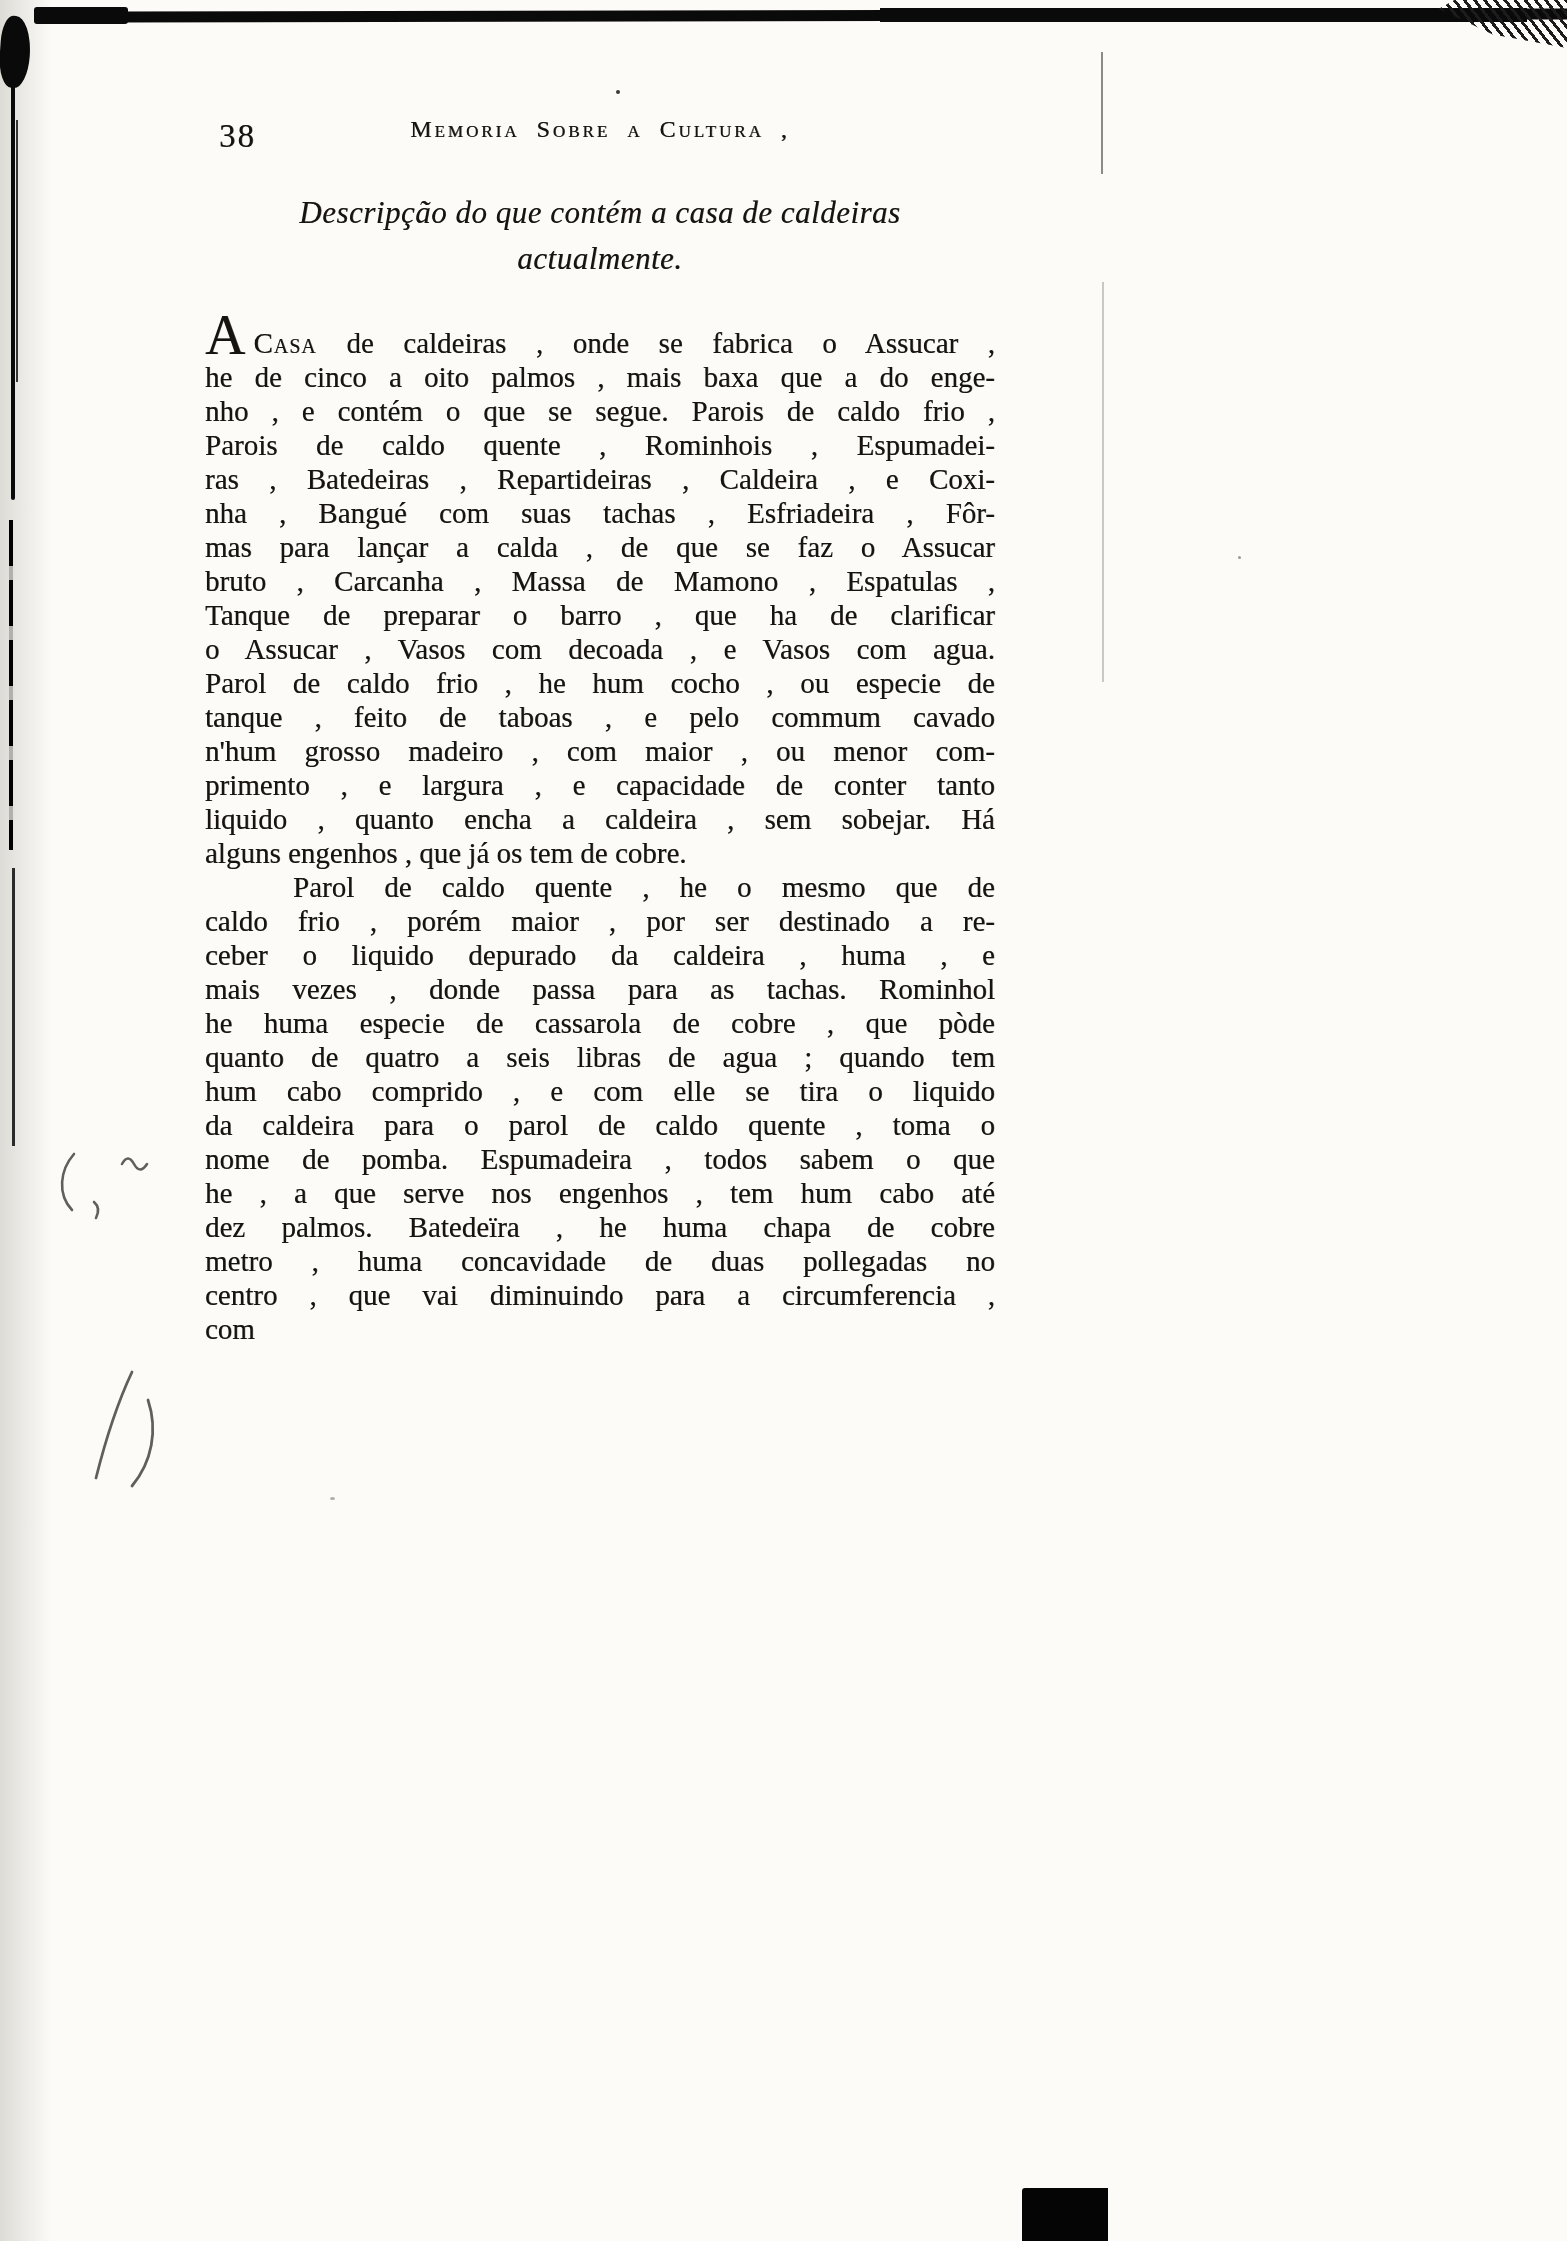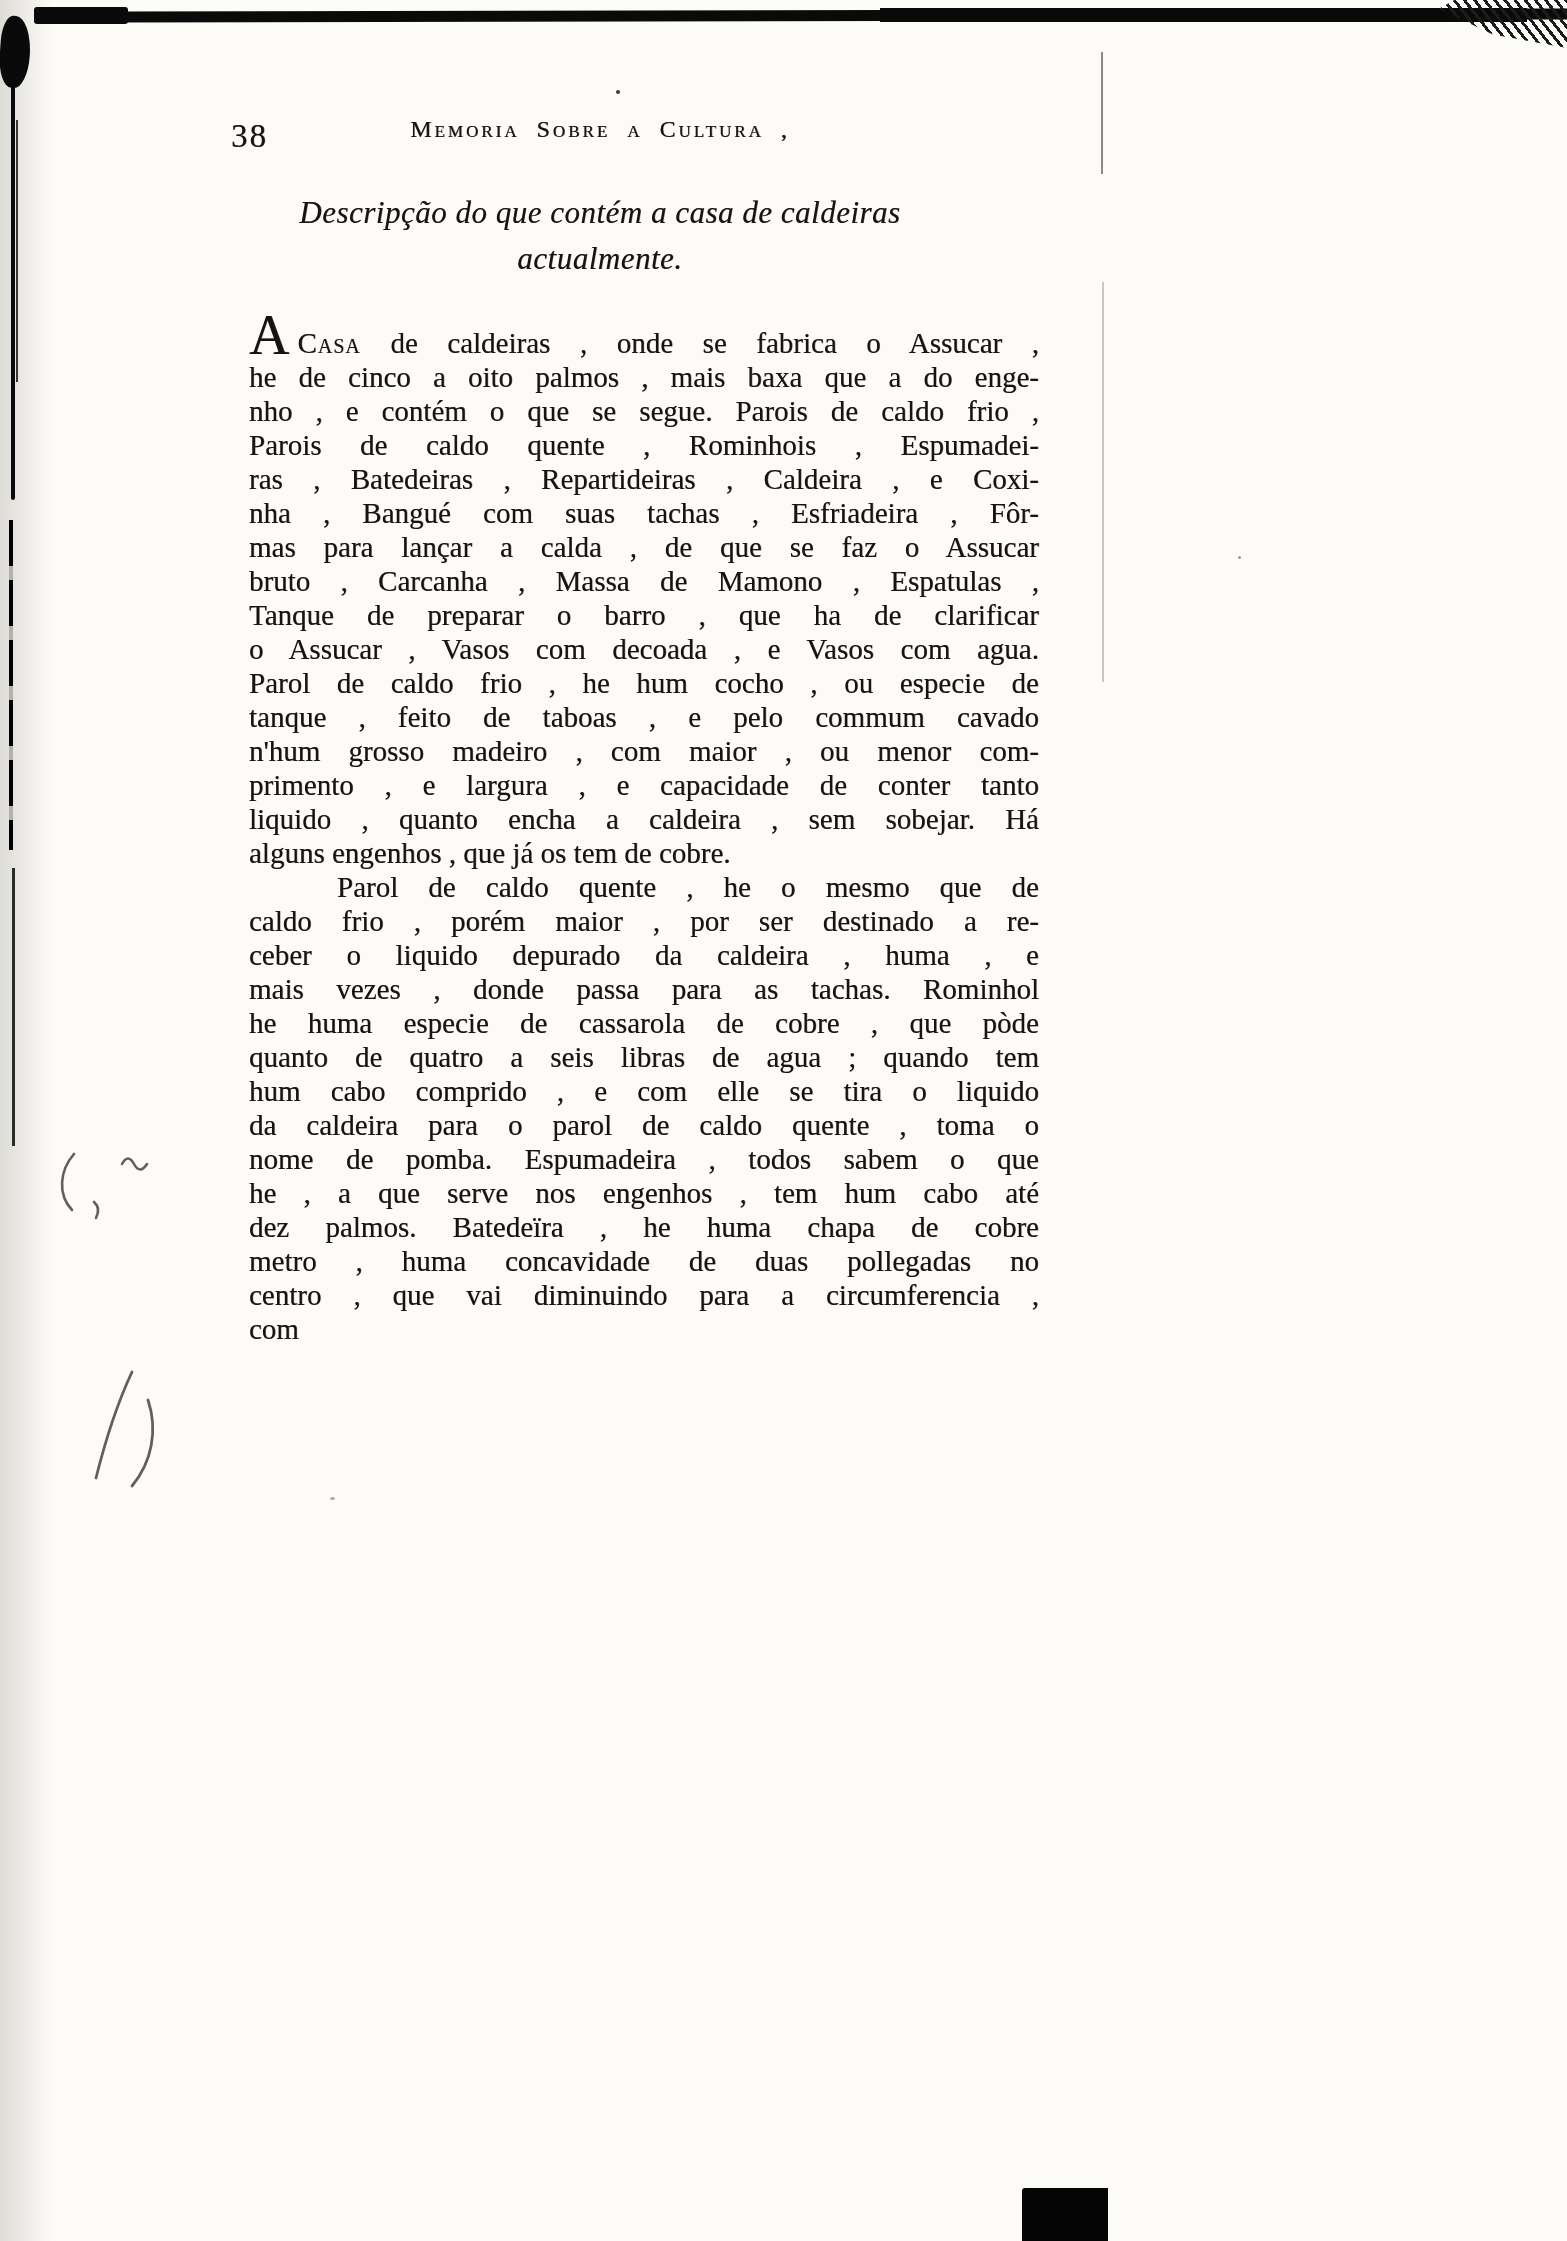--- a/index.html
+++ b/index.html
@@ -34,31 +34,31 @@
   .right-hairline2 { left:1102px; top:282px; width:2px; height:400px; background:rgba(0,0,0,.2); }
   .bottom-block { left:1022px; top:2188px; width:86px; height:53px; background:#050505; border-radius:3px 0 0 0; }
   .speck { position:absolute; background:#3a3a3a; border-radius:50%; }
   .sp1 { left:616px; top:90px; width:4px; height:4px; }
   .sp2 { left:1238px; top:556px; width:3px; height:3px; opacity:.5; }
   .sp3 { left:330px; top:1497px; width:5px; height:3px; opacity:.4; }
   .pen-mark { position:absolute; }
   
   .textblock { position:absolute; left:205px; top:0; width:790px; }
   .running-header { position:absolute; top:116px; left:0; width:100%; height:44px; }
-  .page-number { position:absolute; left:26px; top:2px; font-size:33px; letter-spacing:2px;
+  .page-number { position:absolute; left:14px; top:2px; font-size:33px; letter-spacing:2px;
     text-shadow:0.5px 0.3px 0 rgba(23,19,14,0.6); }
   .running-title { position:absolute; left:0; right:0; top:0; text-align:center;
     font-variant:small-caps; font-size:24px; letter-spacing:3px; word-spacing:8px;
     text-shadow:0.6px 0.3px 0 rgba(23,19,14,0.7); }
   .section-heading { position:absolute; top:190px; left:0; width:100%; text-align:center;
     font-style:italic; font-size:31px; line-height:46px; letter-spacing:.5px;
     text-shadow:0.4px 0.3px 0 rgba(23,19,14,0.55); }
   .body-text { position:absolute; top:326px; left:0; width:100%;
     font-size:29px; line-height:34px;
-    text-shadow:0.45px 0.3px 0 rgba(23,19,14,0.55);margin-left:44px; }
+    text-shadow:0.45px 0.3px 0 rgba(23,19,14,0.55); }
   .line { text-align:justify; text-align-last:justify; text-justify:inter-word; }
   .para2 .line:first-child { text-indent:88px; }
   .para1-rest .line:last-child { text-align-last:left; }
   .initial { font-size:56px; line-height:0; margin-right:8px; position:relative; top:1px; }
   .smallcaps { font-variant:small-caps; letter-spacing:1px; }
   .catchword-line { text-align:left; padding-right:36px; }
 </style>
 </head>
 <body>
 

